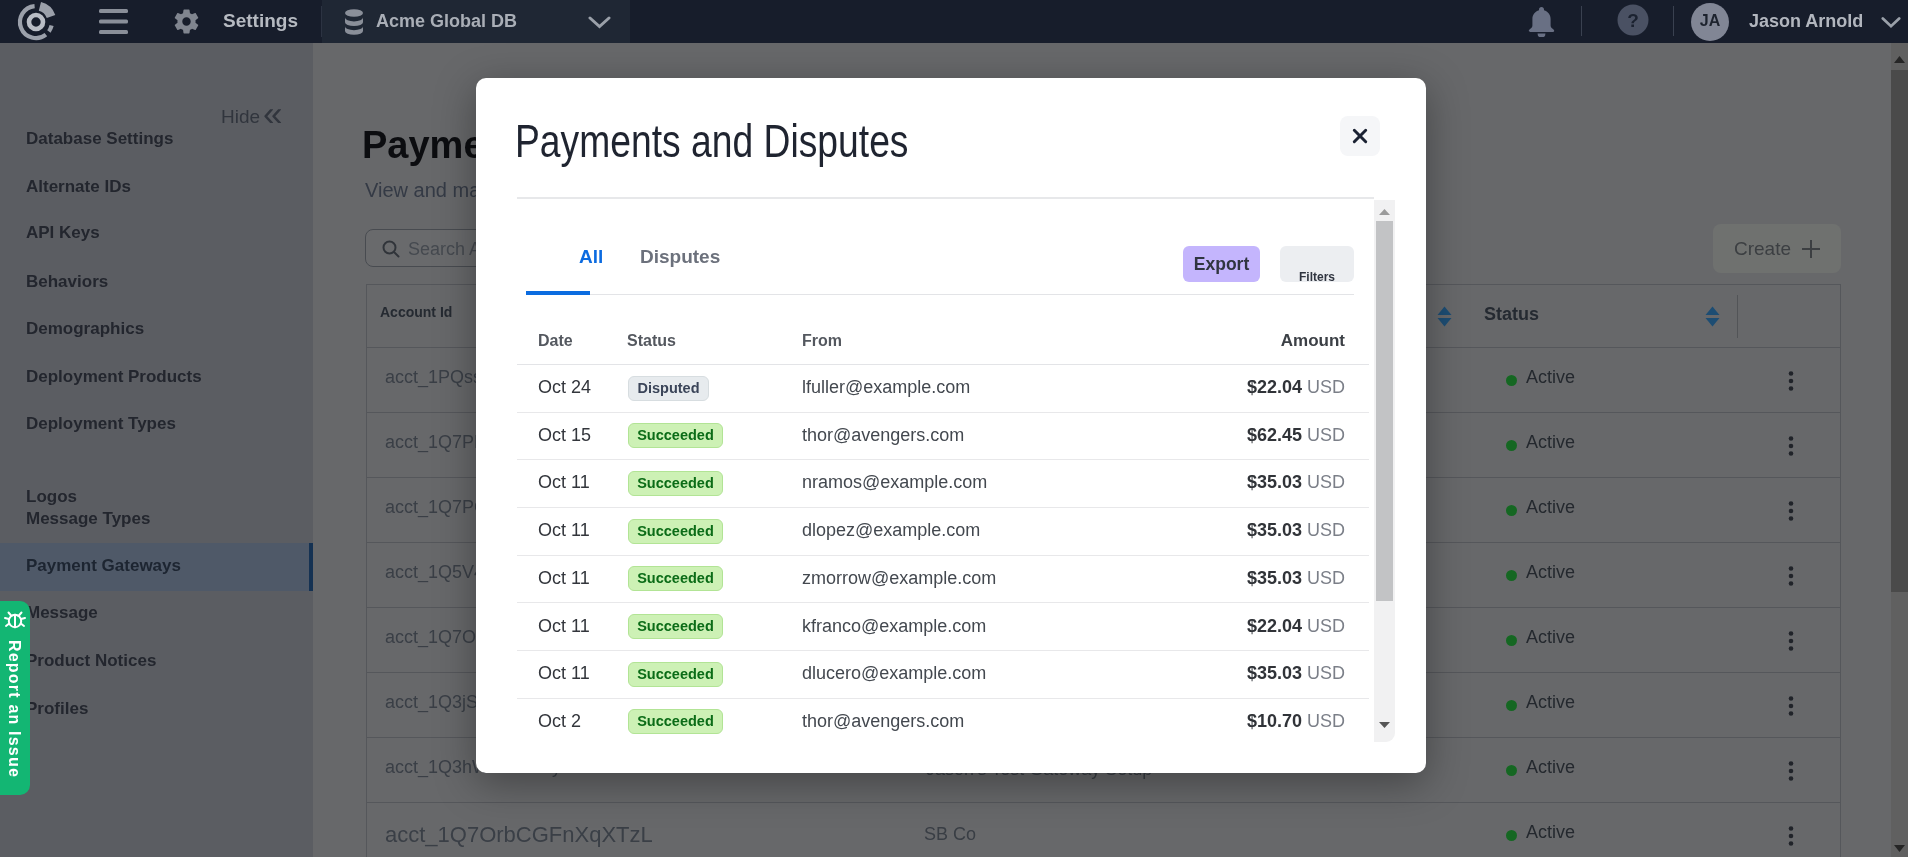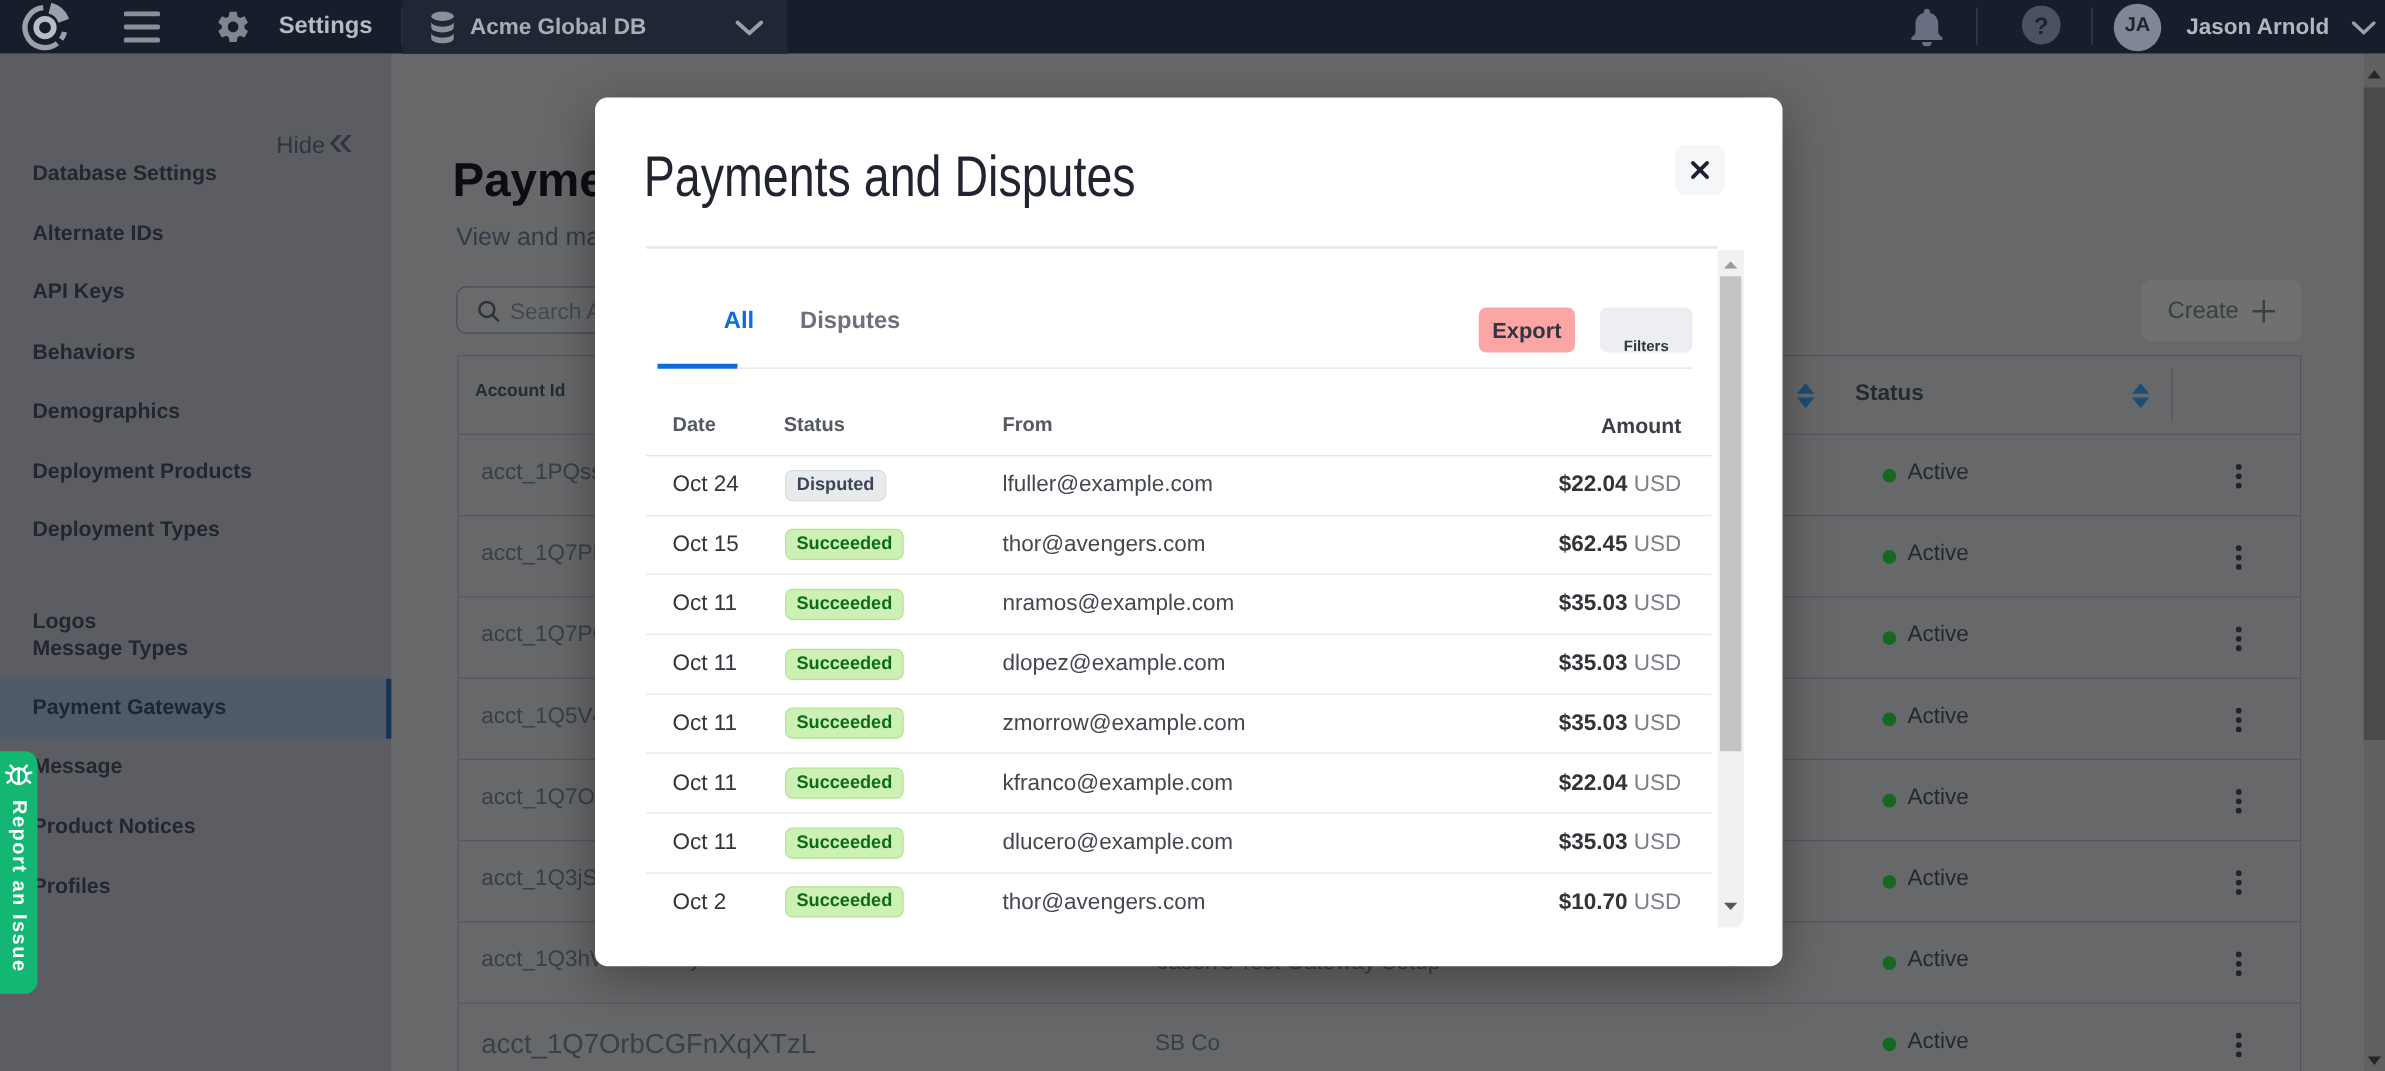--- a/index.html
+++ b/index.html
@@ -230,21 +230,21 @@
       <path d="M2 2 L12 12 M12 2 L2 12" stroke="#1b2233" stroke-width="2.6" stroke-linecap="round"></path>
     </svg>
 
     <div class="abs" style="left:41px; top:119px; width:857px; height:2px; background:#e7e8ea;"></div>
 
     <div class="abs" style="left:71px; top:168px; font-size:19px; font-weight:bold; color:#0c6be0;margin-left:32px;">All</div>
     <div class="abs" style="left:164px; top:168px; font-size:19px; font-weight:bold; color:#6c717c;">Disputes</div>
     <div class="abs" style="left:50px; top:213px; width:64px; height:4px; background:#0b6ce0;"></div>
     <div class="abs" style="left:114px; top:216px; width:764px; height:1px; background:#e3e4e7;"></div>
 
-    <div class="abs" style="left:707px; top:168px; width:77px; height:36px; background:#fca5a5; border-radius:6px; text-align:center;">
+    <div class="abs" style="left:707px; top:168px; width:77px; height:36px; background:#c4b5fd; border-radius:6px; text-align:center;">
       <span style="display:inline-block; margin-top:8px; font-size:17.5px; font-weight:bold; color:#303540;">Export</span>
     </div>
     <div class="abs" style="left:804px; top:168px; width:74px; height:36px; background:#eceef1; border-radius:6px; text-align:center;">
       <span style="display:inline-block; margin-top:24px; font-size:12px; font-weight:bold; color:#303540;">Filters</span>
     </div>
 
     <div class="abs" style="left:62px; top:254px; font-size:16px; font-weight:bold; color:#54585f;">Date</div>
     <div class="abs" style="left:151px; top:254px; font-size:16px; font-weight:bold; color:#54585f;">Status</div>
     <div class="abs" style="left:326px; top:254px; font-size:16px; font-weight:bold; color:#54585f;">From</div>
     <div class="abs" style="left:769px; top:253px; width:100px; text-align:right; font-size:17px; font-weight:bold; color:#3c4046;">Amount</div>

